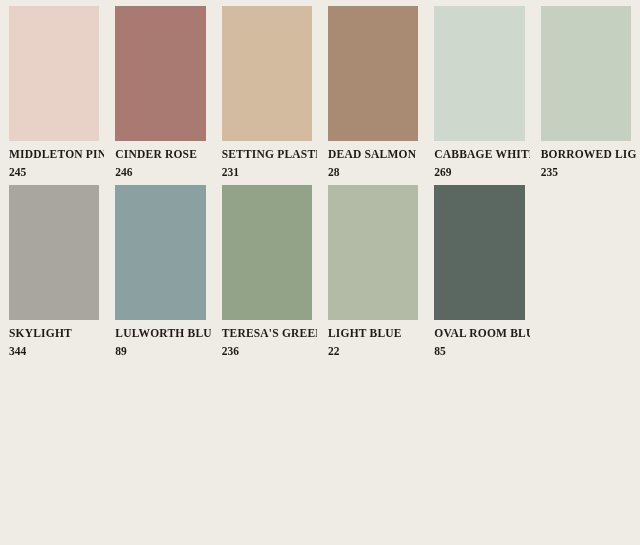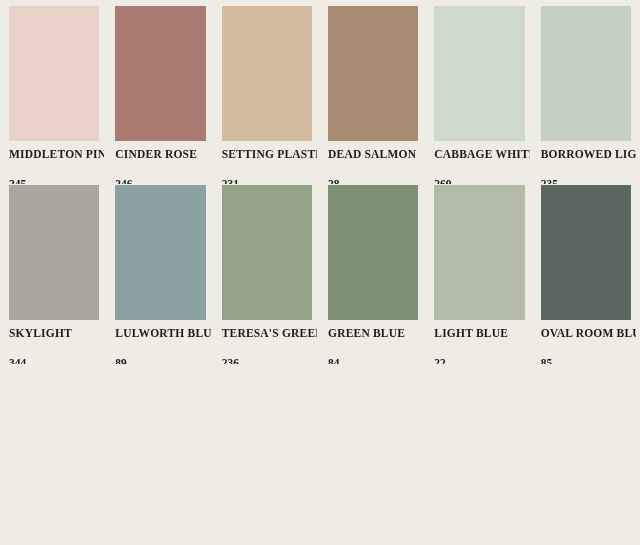--- a/index.html
+++ b/index.html
@@ -40,21 +40,21 @@
     margin-top: 7px;
     font-size: 11.5px;
     letter-spacing: 0.2px;
     color: #1d1b17;
     font-weight: 700;
     text-transform: uppercase;
     line-height: 1.1;
     white-space: nowrap;
   }
   .swatch-code {
-    margin-top: 17px;
+    margin-top: 5px;
     font-size: 11.5px;
     color: #1d1b17;
     font-weight: 700;
     line-height: 1.1;
   }
 </style>
 </head>
 <body>
 
 <div id="palette-grid">
@@ -97,25 +97,20 @@
       <div class="swatch-chip" style="background-color: rgb(139, 160, 161);"></div>
       <div class="swatch-label">LULWORTH BLUE</div>
       <div class="swatch-code">89</div>
     </div>
     <div class="swatch-cell">
       <div class="swatch-chip" style="background-color: rgb(147, 163, 135);"></div>
       <div class="swatch-label">TERESA'S GREEN</div>
       <div class="swatch-code">236</div>
     </div>
     <div class="swatch-cell">
-      <div class="swatch-chip" style="background-color: rgb(127, 145, 116);"></div>
-      <div class="swatch-label">GREEN BLUE</div>
-      <div class="swatch-code">84</div>
-    </div>
-    <div class="swatch-cell">
       <div class="swatch-chip" style="background-color: rgb(179, 187, 166);"></div>
       <div class="swatch-label">LIGHT BLUE</div>
       <div class="swatch-code">22</div>
     </div>
     <div class="swatch-cell">
       <div class="swatch-chip" style="background-color: rgb(91, 104, 97);"></div>
       <div class="swatch-label">OVAL ROOM BLUE</div>
       <div class="swatch-code">85</div>
     </div>
   </div>

